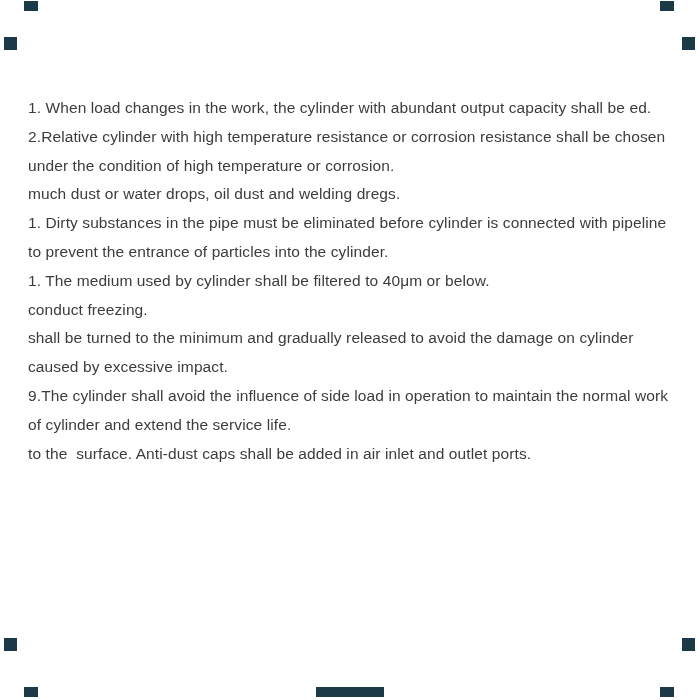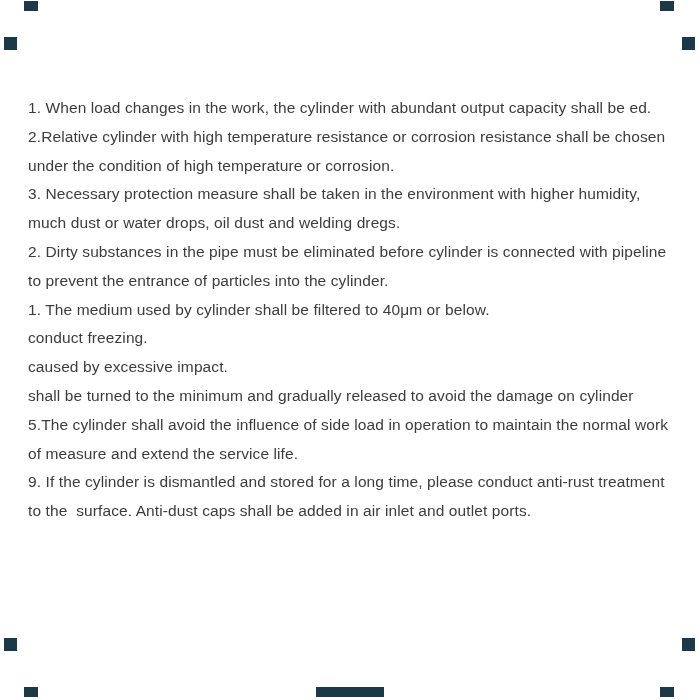--- a/index.html
+++ b/index.html
@@ -44,31 +44,29 @@
 </head>
 <body>
 
 <div class="page">
 
   <div class="text-block">
 
   <div class="text-line">1. When load changes in the work, the cylinder with abundant output capacity shall be ed.</div>
       <div class="text-line">2.Relative cylinder with high temperature resistance or corrosion resistance shall be chosen</div>
       <div class="text-line">under the condition of high temperature or corrosion.</div>
-      <div class="text-line">3. Necessary protection measure shall be taken in the environment with higher humidity,</div>
       <div class="text-line">much dust or water drops, oil dust and welding dregs.</div>
-      <div class="text-line">2. Dirty substances in the pipe must be eliminated before cylinder is connected with pipeline</div>
+      <div class="text-line">1. Dirty substances in the pipe must be eliminated before cylinder is connected with pipeline</div>
       <div class="text-line">to prevent the entrance of particles into the cylinder.</div>
       <div class="text-line">1. The medium used by cylinder shall be filtered to 40μm or below.</div>
       <div class="text-line">conduct freezing.</div>
+      <div class="text-line">shall be turned to the minimum and gradually released to avoid the damage on cylinder</div>
       <div class="text-line">caused by excessive impact.</div>
-      <div class="text-line">shall be turned to the minimum and gradually released to avoid the damage on cylinder</div>
-      <div class="text-line">5.The cylinder shall avoid the influence of side load in operation to maintain the normal work</div>
-      <div class="text-line">of measure and extend the service life.</div>
-      <div class="text-line">9. If the cylinder is dismantled and stored for a long time, please conduct anti-rust treatment</div>
+      <div class="text-line">9.The cylinder shall avoid the influence of side load in operation to maintain the normal work</div>
+      <div class="text-line">of cylinder and extend the service life.</div>
       <div class="text-line">to the  surface. Anti-dust caps shall be added in air inlet and outlet ports.</div>
     </div>
 
   <div class="marks-layer">
 
   <div class="corner-mark" style="left: 24px; top: 1px; width: 14px; height: 10px; background: rgb(28, 57, 72);"></div>
       <div class="corner-mark" style="left: 660px; top: 1px; width: 14px; height: 10px; background: rgb(28, 57, 72);"></div>
       <div class="corner-mark" style="left: 4px; top: 37px; width: 13px; height: 13px; background: rgb(28, 57, 72);"></div>
       <div class="corner-mark" style="left: 682px; top: 37px; width: 13px; height: 13px; background: rgb(28, 57, 72);"></div>
       <div class="corner-mark" style="left: 4px; top: 638px; width: 13px; height: 13px; background: rgb(28, 57, 72);"></div>

